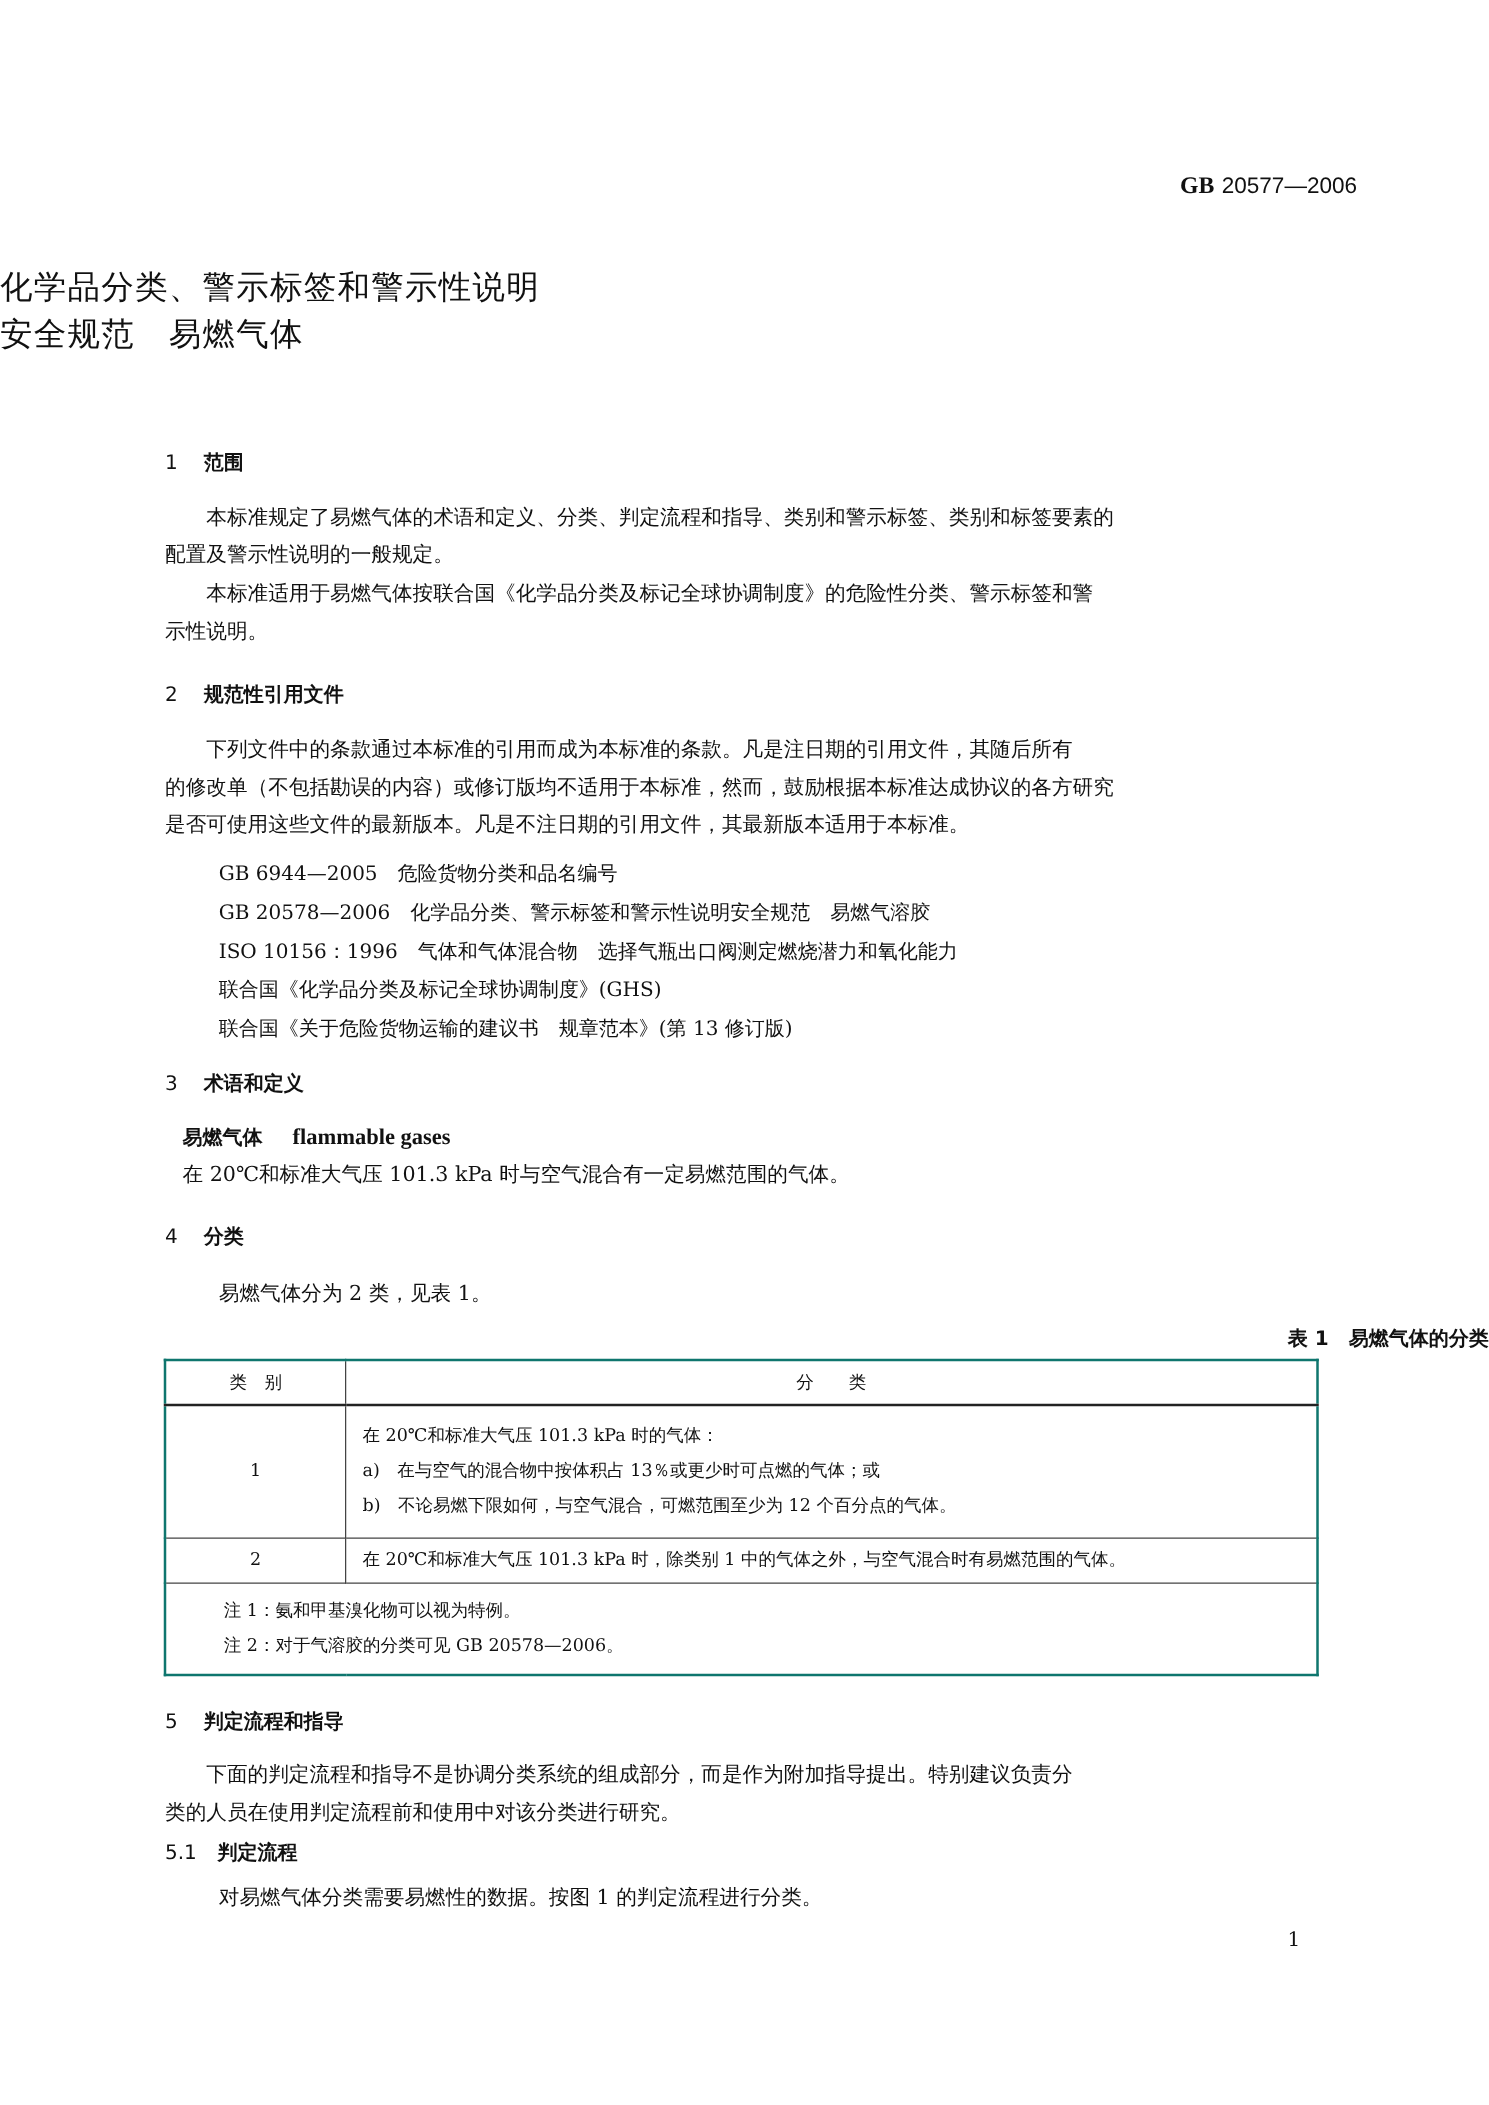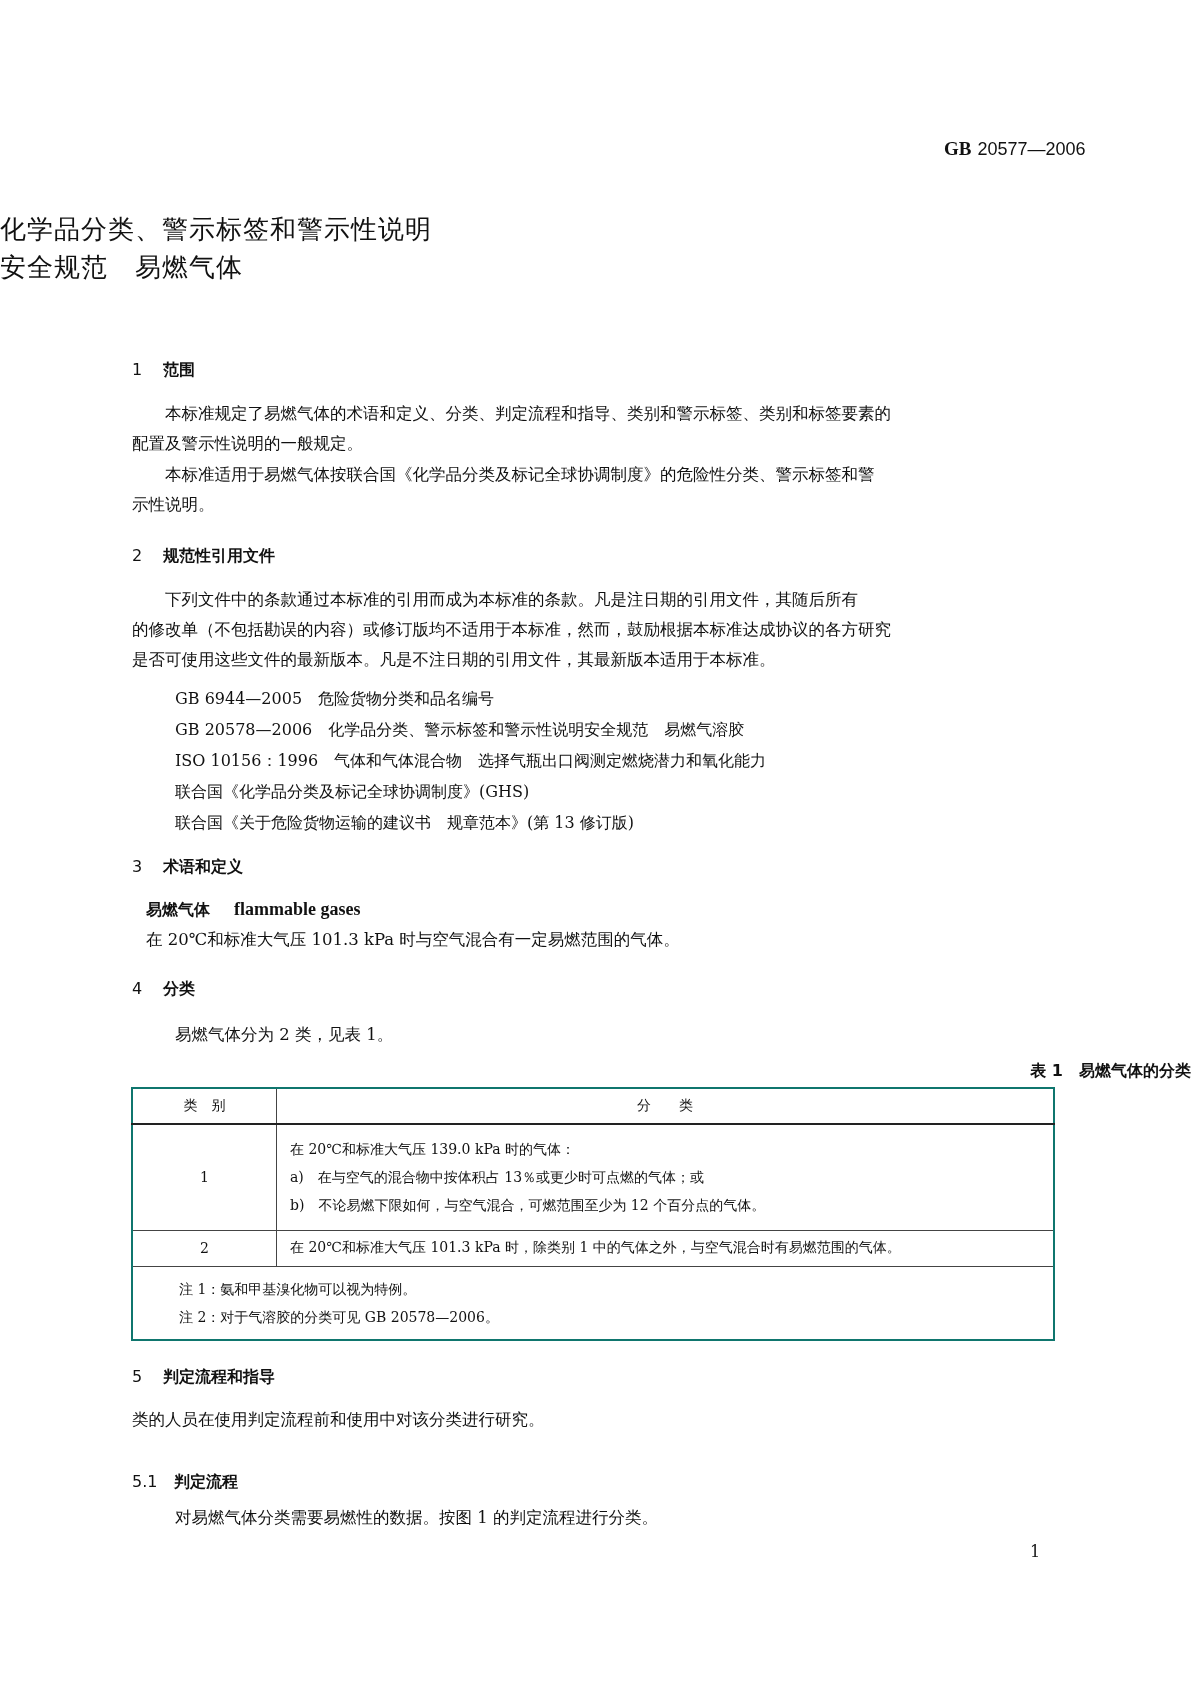--- a/index.html
+++ b/index.html
@@ -69,38 +69,39 @@
 
 <table class="t">
   <tbody>
       <tr>
     <th class="cat">类　别</th>
     <th>分　　类</th>
   </tr>
   <tr style="height:106px">
     <td class="cat">1</td>
     <td class="desc">
-      <div class="line">在 20℃和标准大气压 139.0 kPa 时的气体：</div>
+      <div class="line">在 20℃和标准大气压 101.3 kPa 时的气体：</div>
       <div class="line">a)　在与空气的混合物中按体积占 13％或更少时可点燃的气体；或</div>
       <div class="line">b)　不论易燃下限如何，与空气混合，可燃范围至少为 12 个百分点的气体。</div>
     </td>
   </tr>
   <tr style="height:36px">
     <td class="cat">2</td>
     <td class="desc" style="white-space:nowrap">在 20℃和标准大气压 101.3 kPa 时，除类别 1 中的气体之外，与空气混合时有易燃范围的气体。</td>
   </tr>
   <tr class="notes">
     <td colspan="2" style="padding-left:46px">
       <div class="line">注 1：氨和甲基溴化物可以视为特例。</div>
       <div class="line">注 2：对于气溶胶的分类可见 GB 20578—2006。</div>
     </td>
   </tr>
 </tbody>
   </table>
 
 <div class="abs h" style="left:132px;top:1367px"><span class="n">5</span><span>判定流程和指导</span></div>
 <div class="abs p" style="left:132px;top:1405px">
+  <div>　　下面的判定流程和指导不是协调分类系统的组成部分，而是作为附加指导提出。特别建议负责分</div>
   <div>类的人员在使用判定流程前和使用中对该分类进行研究。</div>
 </div>
 <div class="abs h" style="left:132px;top:1472px"><span class="n" style="width:42px">5.1</span><span>判定流程</span></div>
 <div class="abs p" style="left:175px;top:1503px">对易燃气体分类需要易燃性的数据。按图 1 的判定流程进行分类。</div>
 
 <div class="abs page-no">1</div>
 
 </body></html>

